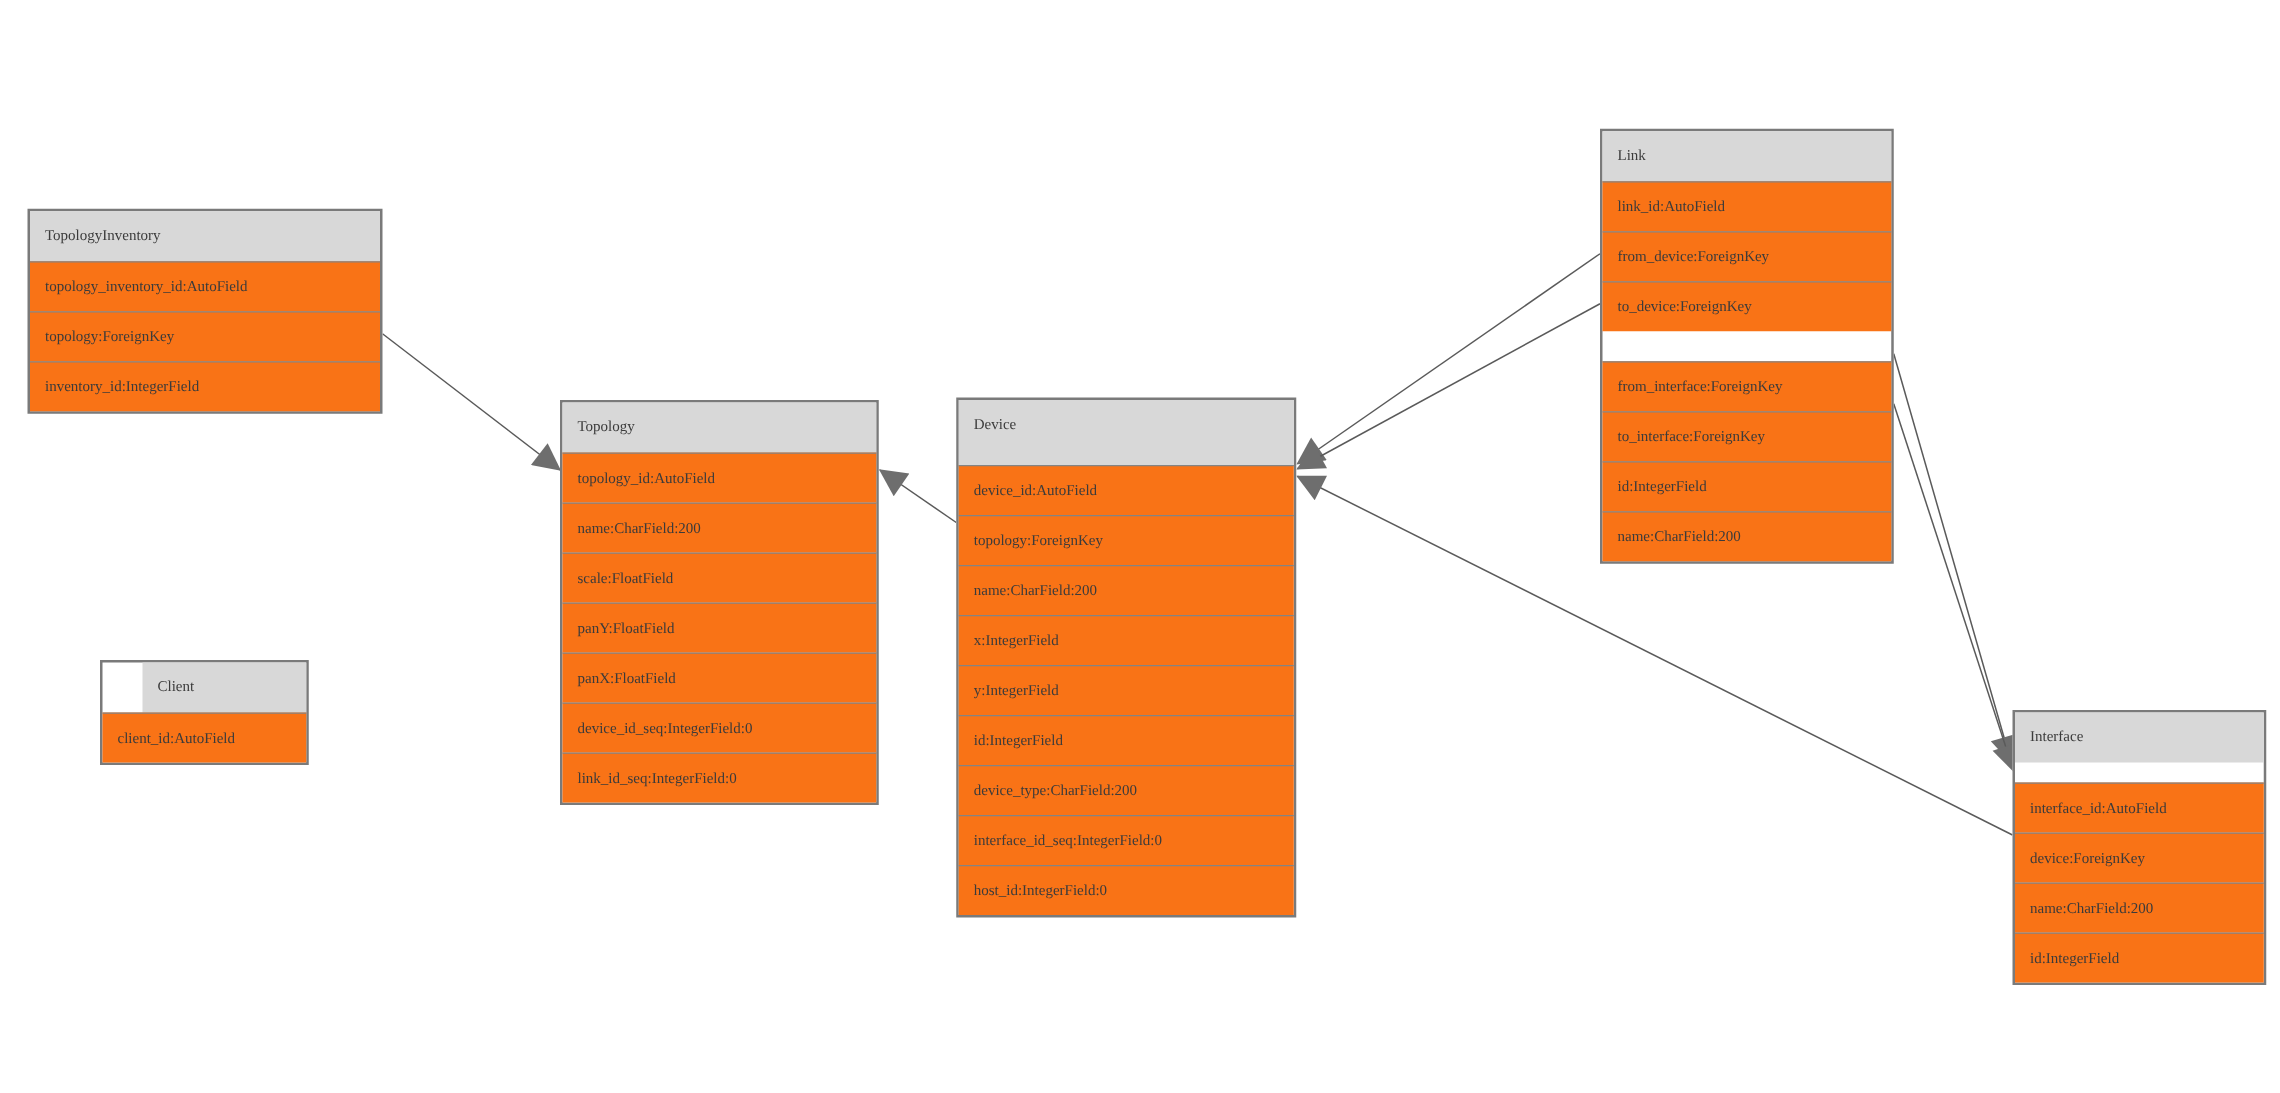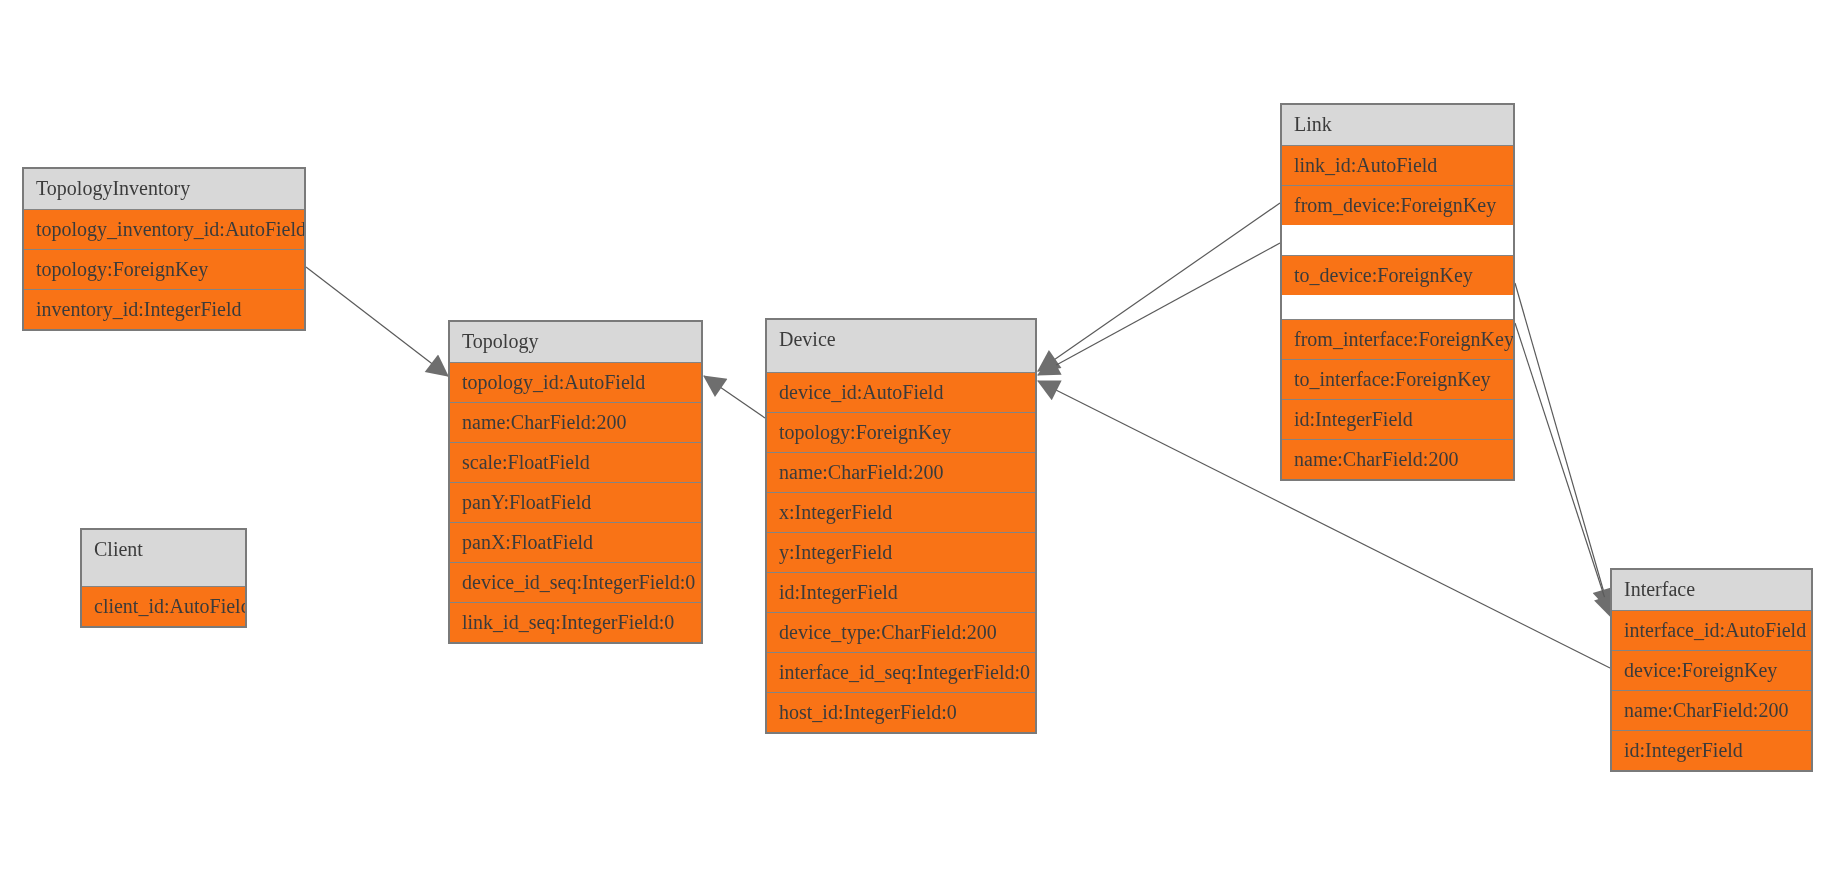--- a/index.html
+++ b/index.html
@@ -20,21 +20,21 @@
     left: 0;
     top: 0;
     pointer-events: none;
   }
   .entity {
     position: absolute;
     box-sizing: border-box;
     background: #ffffff;
     border: 2px solid #7a7a7a;
     color: #3b3b3b;
-    font-size: 20px;
+    font-size: 12px;
   }
   .entity-header {
     box-sizing: border-box;
     height: 40px;
     line-height: 38px;
     padding: 0 12px;
     background: #d8d8d8;
     white-space: nowrap;
     overflow: hidden;
   }
@@ -80,46 +80,46 @@
         <div class="entity-header" style="height: 40px;">Topology</div>
         <div class="entity-row" style="height: 40px;">topology_id:AutoField</div>
         <div class="entity-row" style="height: 40px;">name:CharField:200</div>
         <div class="entity-row" style="height: 40px;">scale:FloatField</div>
         <div class="entity-row" style="height: 40px;">panY:FloatField</div>
         <div class="entity-row" style="height: 40px;">panX:FloatField</div>
         <div class="entity-row" style="height: 40px;">device_id_seq:IntegerField:0</div>
         <div class="entity-row" style="height: 40px;">link_id_seq:IntegerField:0</div>
       </div>
       <div class="entity" style="left: 80px; top: 528px; width: 167px;">
-        <div class="entity-header" style="height: 56px;">Client</div>
+        <div class="entity-header" style="height: 40px; margin-left: 32px;">Client</div>
         <div class="entity-row" style="height: 40px;">client_id:AutoField</div>
       </div>
       <div class="entity" style="left: 765px; top: 318px; width: 272px;">
         <div class="entity-header" style="height: 52px;">Device</div>
         <div class="entity-row" style="height: 40px;">device_id:AutoField</div>
         <div class="entity-row" style="height: 40px;">topology:ForeignKey</div>
         <div class="entity-row" style="height: 40px;">name:CharField:200</div>
         <div class="entity-row" style="height: 40px;">x:IntegerField</div>
         <div class="entity-row" style="height: 40px;">y:IntegerField</div>
         <div class="entity-row" style="height: 40px;">id:IntegerField</div>
         <div class="entity-row" style="height: 40px;">device_type:CharField:200</div>
         <div class="entity-row" style="height: 40px;">interface_id_seq:IntegerField:0</div>
         <div class="entity-row" style="height: 40px;">host_id:IntegerField:0</div>
       </div>
       <div class="entity" style="left: 1280px; top: 103px; width: 235px;">
         <div class="entity-header" style="height: 40px;">Link</div>
         <div class="entity-row" style="height: 40px;">link_id:AutoField</div>
         <div class="entity-row" style="height: 40px;">from_device:ForeignKey</div>
-        <div class="entity-row" style="height: 40px; margin-top: 30px;">to_device:ForeignKey</div>
+        <div class="entity-row" style="height: 40px;">to_device:ForeignKey</div>
         <div class="entity-row" style="height: 40px; margin-top: 24px;">from_interface:ForeignKey</div>
         <div class="entity-row" style="height: 40px;">to_interface:ForeignKey</div>
         <div class="entity-row" style="height: 40px;">id:IntegerField</div>
         <div class="entity-row" style="height: 40px;">name:CharField:200</div>
       </div>
       <div class="entity" style="left: 1610px; top: 568px; width: 203px;">
         <div class="entity-header" style="height: 40px;">Interface</div>
-        <div class="entity-row" style="height: 40px;">interface_id:AutoField</div>
+        <div class="entity-row" style="height: 40px; margin-top: 16px;">interface_id:AutoField</div>
         <div class="entity-row" style="height: 40px;">device:ForeignKey</div>
         <div class="entity-row" style="height: 40px;">name:CharField:200</div>
         <div class="entity-row" style="height: 40px;">id:IntegerField</div>
       </div>
     </div>
 </div>
 
 </body></html>

